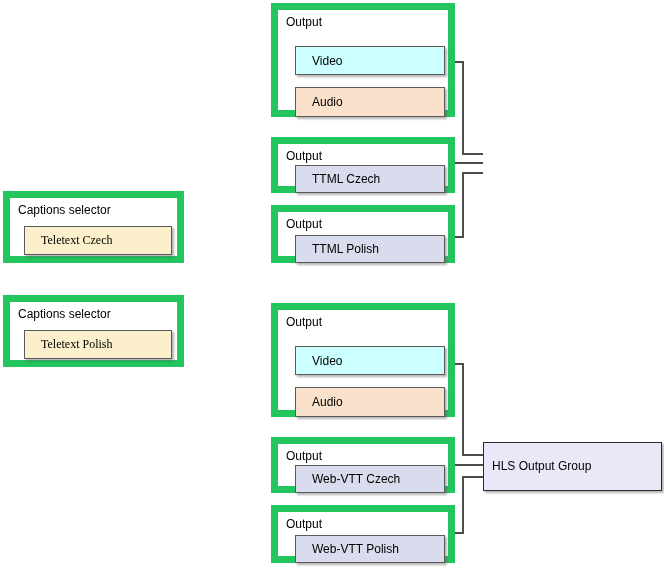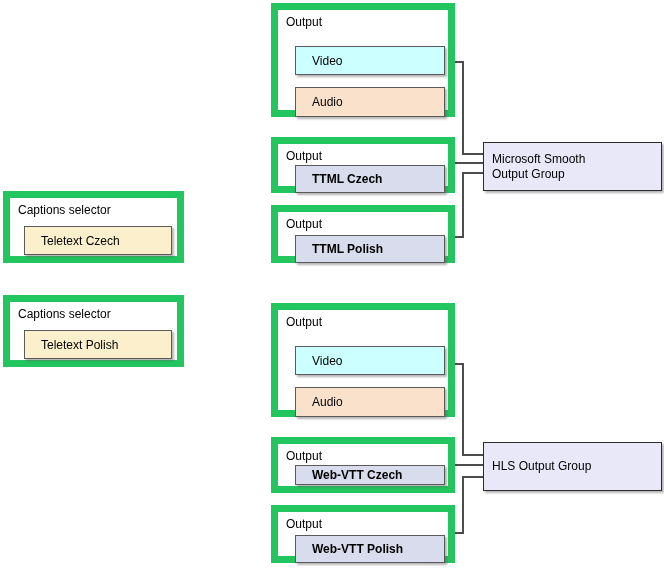--- a/index.html
+++ b/index.html
@@ -30,22 +30,22 @@
     box-sizing: border-box;
     border: 1px solid #5a5a5a;
     box-shadow: 2px 2px 2px rgba(90,90,90,0.45);
     display: flex;
     align-items: center;
     padding-left: 16px;
     white-space: nowrap;
   }
   .fill-video    { background: var(--video-fill, #ccffff); }
   .fill-audio    { background: var(--audio-fill, #fae1cc); }
-  .fill-caption  { background: var(--caption-fill, #d9dcec); font-weight: bold; }
-  .fill-selector { background: var(--selector-fill, #fbf0cb); }
+  .fill-caption  { background: var(--caption-fill, #d9dcec); }
+  .fill-selector { background: var(--selector-fill, #fbf0cb); font-family: Liberation Serif, serif; }
   .group-box {
     position: absolute;
     box-sizing: border-box;
     background: var(--group-fill, #e8e8f8);
     border: 1px solid #2b2b2b;
     box-shadow: 2px 2px 2px rgba(90,90,90,0.45);
     display: flex;
     align-items: center;
     padding-left: 8px;
     line-height: 15px;
@@ -92,23 +92,20 @@
     </div>
   </div>
 
   <div class="outer-box" style="left:271px; top:205px; width:184px; height:58px;">
     <span class="box-title">Output</span>
     <div class="inner-box fill-caption" style="left:17px; top:23px; width:150px; height:28px;">
       <span>TTML Polish</span>
     </div>
   </div>
 
-  <div class="group-box" style="left:483px; top:142px; width:179px; height:49px;">
-    <span class="group-label">Microsoft Smooth Output Group</span>
-  </div>
 
   <div class="seg" style="left:455px; top:61px;  width:9px;  height:2px;"></div>
   <div class="seg" style="left:462px; top:61px;  width:2px;  height:94px;"></div>
   <div class="seg" style="left:462px; top:153px; width:21px; height:2px;"></div>
   <div class="seg" style="left:455px; top:162px; width:28px; height:2px;"></div>
   <div class="seg" style="left:455px; top:236px; width:9px;  height:2px;"></div>
   <div class="seg" style="left:462px; top:172px; width:2px;  height:66px;"></div>
   <div class="seg" style="left:462px; top:172px; width:21px; height:2px;"></div>
 
   <div class="outer-box" style="left:271px; top:303px; width:184px; height:114px;">
@@ -116,21 +113,21 @@
     <div class="inner-box fill-video" style="left:17px; top:36px; width:150px; height:29px;">
       <span>Video</span>
     </div>
     <div class="inner-box fill-audio" style="left:17px; top:77px; width:150px; height:30px;">
       <span>Audio</span>
     </div>
   </div>
 
   <div class="outer-box" style="left:271px; top:437px; width:184px; height:56px;">
     <span class="box-title">Output</span>
-    <div class="inner-box fill-caption" style="left:17px; top:21px; width:150px; height:20px;">
+    <div class="inner-box fill-caption" style="left:17px; top:21px; width:150px; height:28px;">
       <span>Web-VTT Czech</span>
     </div>
   </div>
 
   <div class="outer-box" style="left:271px; top:505px; width:184px; height:58px;">
     <span class="box-title">Output</span>
     <div class="inner-box fill-caption" style="left:17px; top:23px; width:150px; height:28px;align-items:center;">
       <span>Web-VTT Polish</span>
     </div>
   </div>

